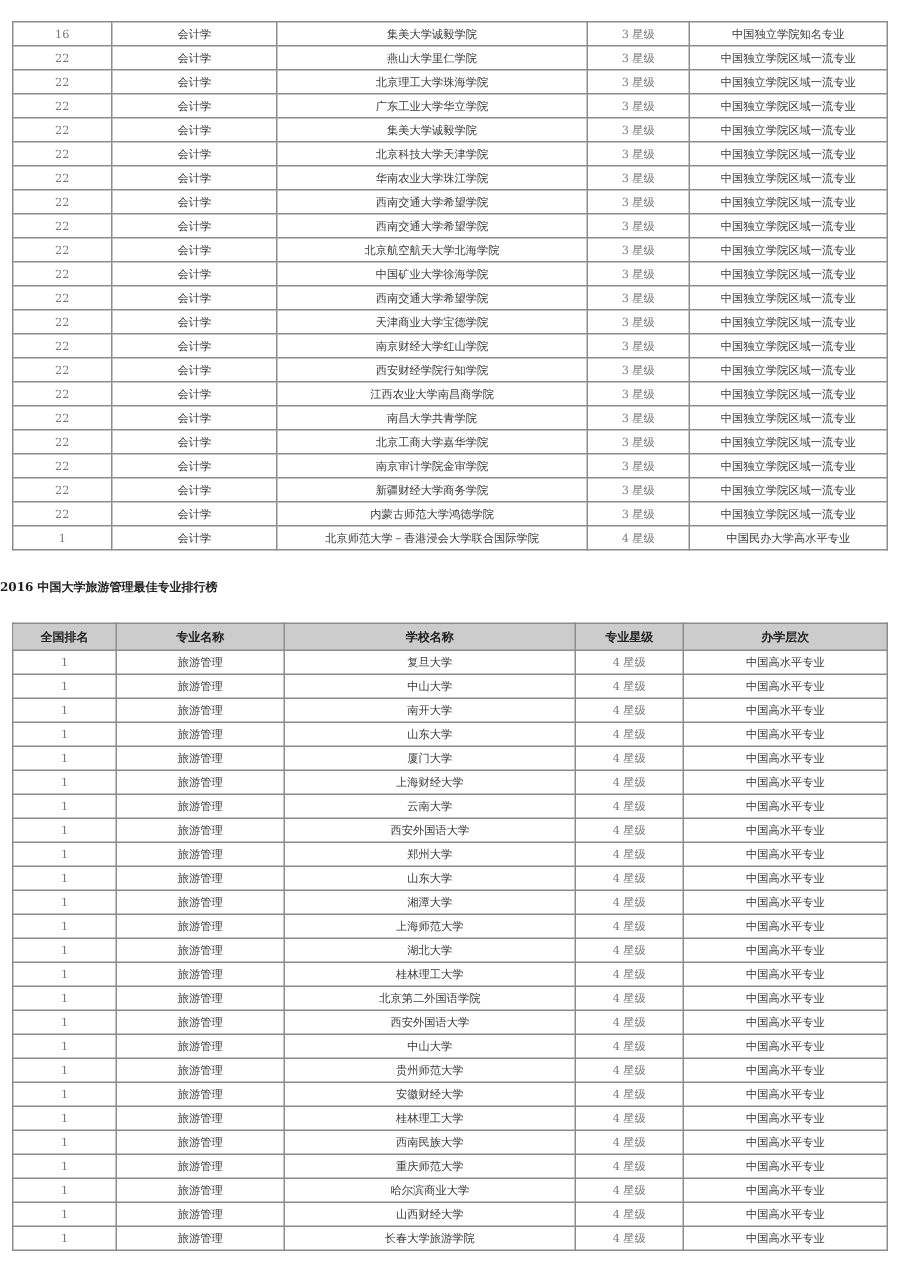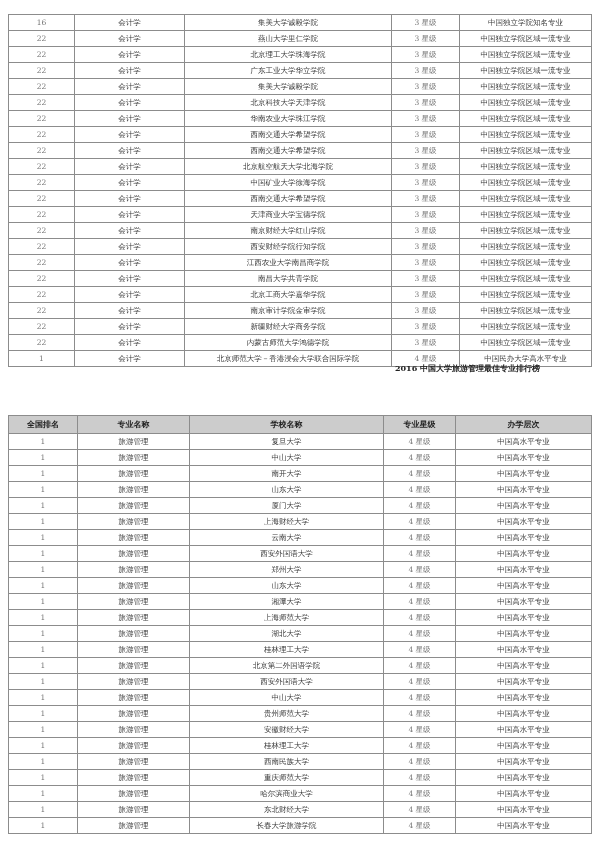--- a/index.html
+++ b/index.html
@@ -7,21 +7,21 @@
          font-family: "DejaVu Serif", "Liberation Serif", serif; color: #333; }
   table { border-collapse: collapse; position: absolute; table-layout: fixed; }
   td, th { border: 1px solid #8c8c8c; text-align: center; padding: 0;
            font-size: 7.5px; line-height: 15px; height: 15px; white-space: nowrap; overflow: hidden; }
   td { color: #3a3a3a; font-weight: normal; }
   td.rank, td.star { color: #777; }
   #t1 { left: 8px; top: 14px; width: 583px; }
   #t2 { left: 8px; top: 415px; width: 583px; }
   #t2 th { background: #cccccc; font-weight: bold; color: #222; height: 17px; line-height: 17px; font-size: 8px; }
   #t1 { border-top: 1px solid #8c8c8c; }
-  .title { position: absolute; left: 0; width: 540px; top: 363px; text-align: right;
+  .title { position: absolute; left: 0; width: 600px; top: 386px; text-align: left;
            font-weight: bold; font-size: 8px; color: #222; }
 </style>
 </head>
 <body>
 
 <table id="t1">
   <colgroup>
     <col style="width:66px">
       <col style="width:110px">
       <col style="width:207px">
@@ -363,21 +363,21 @@
       <tr>
         <td class="rank">1</td>
         <td>旅游管理</td>
         <td>哈尔滨商业大学</td>
         <td class="star">4 星级</td>
         <td>中国高水平专业</td>
       </tr>
       <tr>
         <td class="rank">1</td>
         <td>旅游管理</td>
-        <td>东北财经大学</td>
+        <td>山西财经大学</td>
         <td class="star">4 星级</td>
         <td>中国高水平专业</td>
       </tr>
       <tr>
         <td class="rank">1</td>
         <td>旅游管理</td>
         <td>长春大学旅游学院</td>
         <td class="star">4 星级</td>
         <td>中国高水平专业</td>
       </tr>

